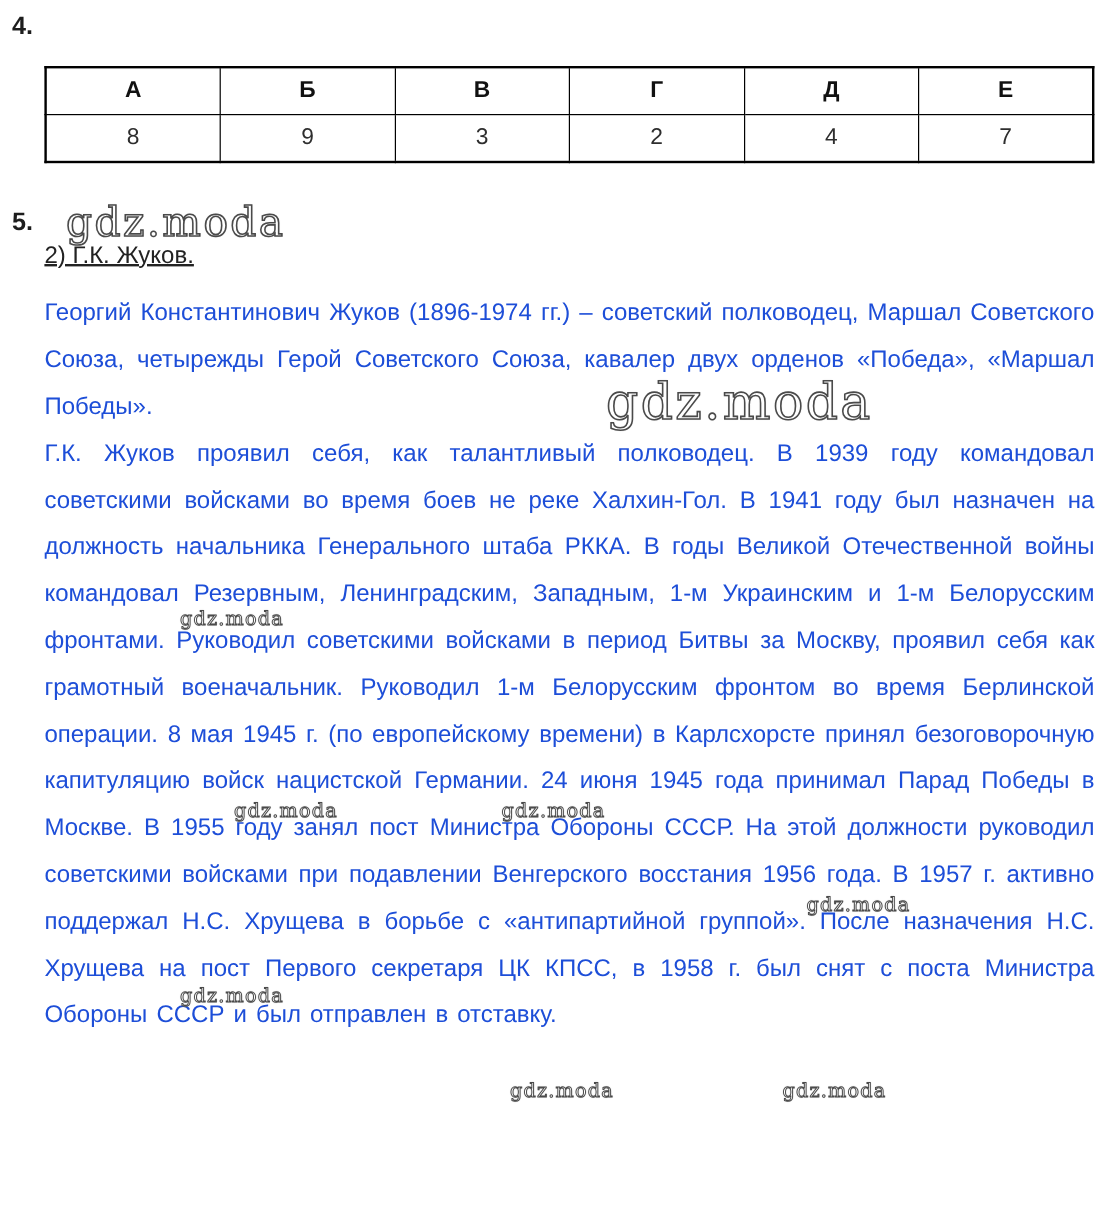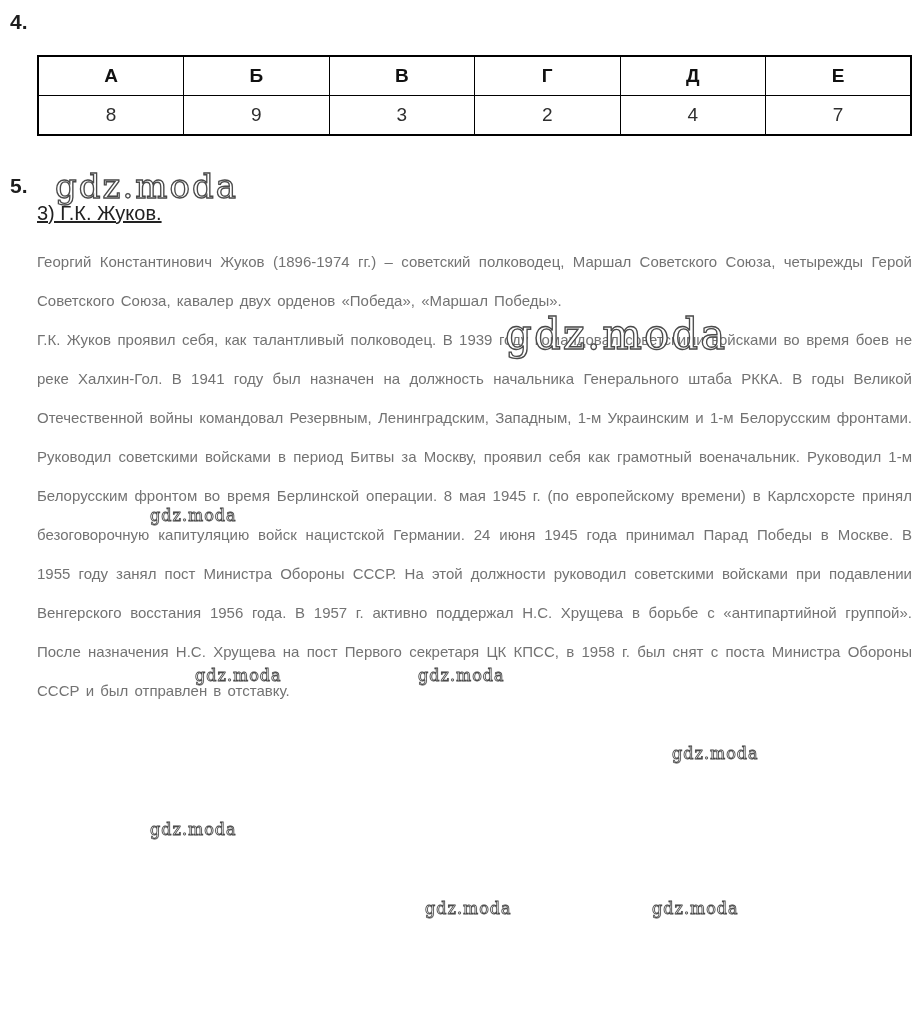--- a/index.html
+++ b/index.html
@@ -56,27 +56,27 @@
     width: 875px;
   }
   .subtitle {
     font-size: 20px;
     line-height: 30px;
     text-decoration: underline;
     margin: 0 0 14px 0;
     color: #222222;
   }
   .para {
-    font-size: 15px;
+    font-size: 20px;
     line-height: 39px;
     text-align: justify;
     text-justify: inter-word;
     word-spacing: 2px;
     margin: 0;
-    color: #737373;
+    color: #1d4ed8;
   }
 
   .wm {
     position: absolute;
     font-family: "DejaVu Serif", serif;
     font-weight: 400;
     color: #ffffff;
     -webkit-text-stroke: 1.3px #4a4a4a;
     text-shadow: 0 0 1px #666666;
     letter-spacing: 2px;
@@ -123,21 +123,21 @@
       <td>2</td>
       <td>4</td>
       <td>7</td>
     </tr>
   </tbody>
     </table>
 
   <div class="section-number" id="num5">5.</div>
 
   <div class="content">
-    <p class="subtitle">3) Г.К. Жуков.</p>
+    <p class="subtitle">2) Г.К. Жуков.</p>
     <p class="para">Георгий Константинович Жуков (1896-1974 гг.) – советский полководец, Маршал Советского Союза, четырежды Герой Советского Союза, кавалер двух орденов «Победа», «Маршал Победы».</p>
     <p class="para">Г.К. Жуков проявил себя, как талантливый полководец. В 1939 году командовал советскими войсками во время боев не реке Халхин-Гол. В 1941 году был назначен на должность начальника Генерального штаба РККА. В годы Великой Отечественной войны командовал Резервным, Ленинградским, Западным, 1-м Украинским и 1-м Белорусским фронтами. Руководил советскими войсками в период Битвы за Москву, проявил себя как грамотный военачальник. Руководил 1-м Белорусским фронтом во время Берлинской операции. 8 мая 1945 г. (по европейскому времени) в Карлсхорсте принял безоговорочную капитуляцию войск нацистской Германии. 24 июня 1945 года принимал Парад Победы в Москве. В 1955 году занял пост Министра Обороны СССР. На этой должности руководил советскими войсками при подавлении Венгерского восстания 1956 года. В 1957 г. активно поддержал Н.С. Хрущева в борьбе с «антипартийной группой». После назначения Н.С. Хрущева на пост Первого секретаря ЦК КПСС, в 1958 г. был снят с поста Министра Обороны СССР и был отправлен в отставку.</p>
   </div>
 
   <div class="wm wm-big-a">gdz.moda</div>
   <div class="wm wm-big-b">gdz.moda</div>
   <div class="wm wm-small wm-1">gdz.moda</div>
   <div class="wm wm-small wm-2">gdz.moda</div>
   <div class="wm wm-small wm-3">gdz.moda</div>
   <div class="wm wm-small wm-4">gdz.moda</div>

